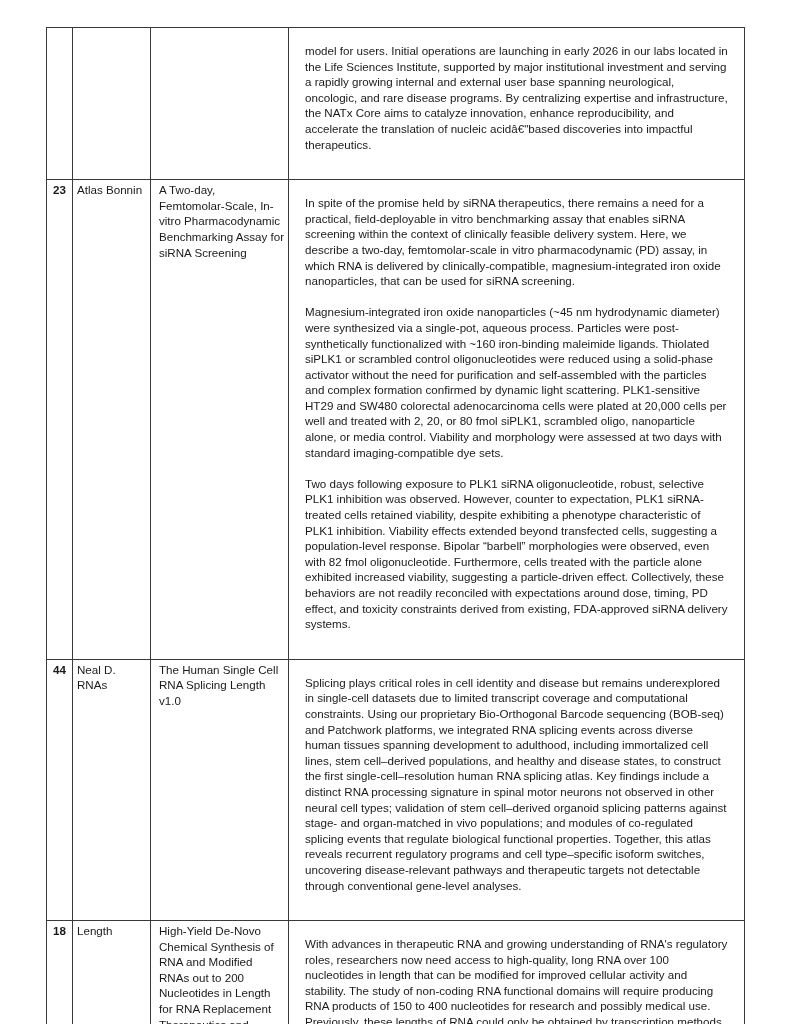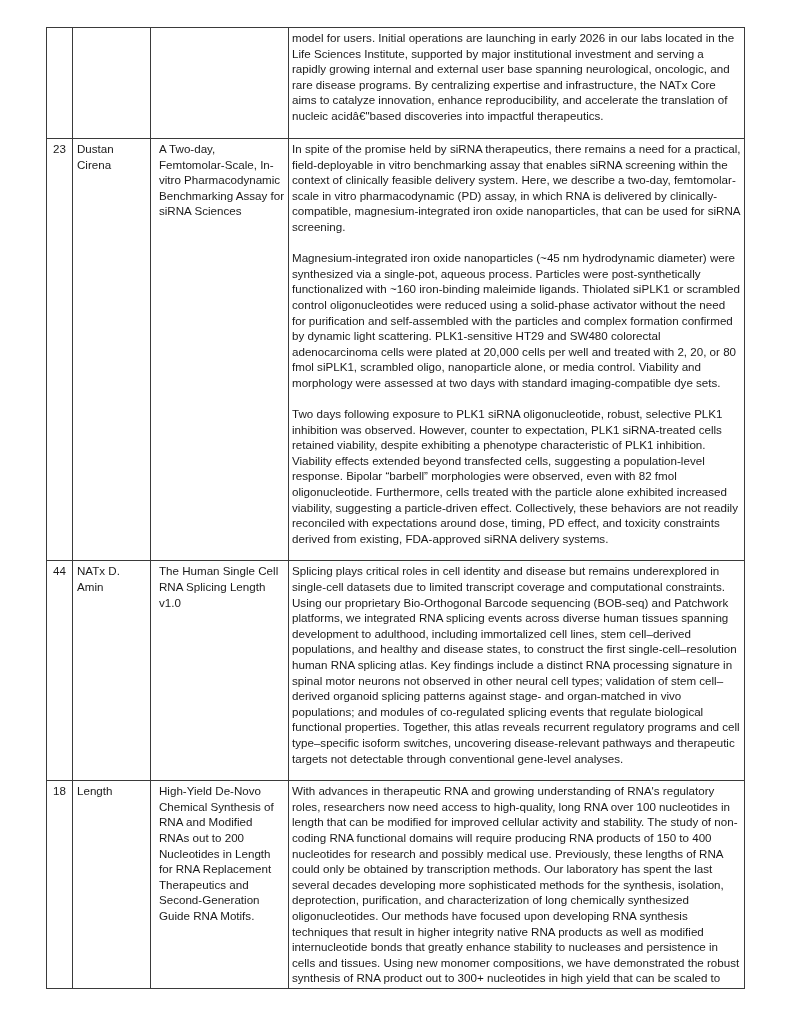--- a/index.html
+++ b/index.html
@@ -24,25 +24,25 @@
       table-layout: fixed;
       font-size: 11.6px;
       line-height: 15.6px;
     }
     table.abstracts td {
       border: 1px solid #3a3a3a;
       vertical-align: top;
       padding: 2px 4px 14px 4px;
       word-wrap: break-word;
     }
-    table.abstracts td.num { width: 21px; text-align: center; padding-left: 2px; padding-right: 2px; }
+    table.abstracts td.num { width: 21px; text-align: center; padding-left: 2px; padding-right: 2px; font-weight: bold; }
     table.abstracts td.author { width: 69px; }
     table.abstracts td.title { width: 125px; padding-left: 8px; padding-right: 4px; }
     table.abstracts td.abstract { padding-left: 3px; padding-right: 3px; }
-    .para { margin: 0; }
+    .para { margin: 13px; }
     .para + .para { margin-top: 15.6px; }
     tr.row-cont td { height: 94px; }
     tr.row-23 td { height: 403px; }
     tr.row-24 td { height: 200px; }
     tr.row-25 td { height: 193px; padding-bottom: 2px; }
   </style>
 </head>
 <body>
 
 <table class="abstracts">
@@ -50,31 +50,31 @@
     <tr class="row-cont">
       <td class="num"></td>
       <td class="author"></td>
       <td class="title"></td>
       <td class="abstract">
         <p class="para">model for users. Initial operations are launching in early 2026 in our labs located in the Life Sciences Institute, supported by major institutional investment and serving a rapidly growing internal and external user base spanning neurological, oncologic, and rare disease programs. By centralizing expertise and infrastructure, the NATx Core aims to catalyze innovation, enhance reproducibility, and accelerate the translation of nucleic acidâ€"based discoveries into impactful therapeutics.</p>
       </td>
     </tr>
     <tr class="row-23">
       <td class="num">23</td>
-      <td class="author">Dustan Cirena</td>
-      <td class="title">A Two-day, Femtomolar-Scale, In-vitro Pharmacodynamic Benchmarking Assay for siRNA Sciences</td>
+      <td class="author">Atlas Bonnin</td>
+      <td class="title">A Two-day, Femtomolar-Scale, In-vitro Pharmacodynamic Benchmarking Assay for siRNA Screening</td>
       <td class="abstract">
         <p class="para">In spite of the promise held by siRNA therapeutics, there remains a need for a practical, field-deployable in vitro benchmarking assay that enables siRNA screening within the context of clinically feasible delivery system. Here, we describe a two-day, femtomolar-scale in vitro pharmacodynamic (PD) assay, in which RNA is delivered by clinically-compatible, magnesium-integrated iron oxide nanoparticles, that can be used for siRNA screening.</p>
         <p class="para">Magnesium-integrated iron oxide nanoparticles (~45 nm hydrodynamic diameter) were synthesized via a single-pot, aqueous process. Particles were post-synthetically functionalized with ~160 iron-binding maleimide ligands. Thiolated siPLK1 or scrambled control oligonucleotides were reduced using a solid-phase activator without the need for purification and self-assembled with the particles and complex formation confirmed by dynamic light scattering. PLK1-sensitive HT29 and SW480 colorectal adenocarcinoma cells were plated at 20,000 cells per well and treated with 2, 20, or 80 fmol siPLK1, scrambled oligo, nanoparticle alone, or media control. Viability and morphology were assessed at two days with standard imaging-compatible dye sets.</p>
         <p class="para">Two days following exposure to PLK1 siRNA oligonucleotide, robust, selective PLK1 inhibition was observed. However, counter to expectation, PLK1 siRNA-treated cells retained viability, despite exhibiting a phenotype characteristic of PLK1 inhibition. Viability effects extended beyond transfected cells, suggesting a population-level response. Bipolar “barbell” morphologies were observed, even with 82 fmol oligonucleotide. Furthermore, cells treated with the particle alone exhibited increased viability, suggesting a particle-driven effect. Collectively, these behaviors are not readily reconciled with expectations around dose, timing, PD effect, and toxicity constraints derived from existing, FDA-approved siRNA delivery systems.</p>
       </td>
     </tr>
     <tr class="row-24">
       <td class="num">44</td>
-      <td class="author">NATx D. Amin</td>
+      <td class="author">Neal D. RNAs</td>
       <td class="title">The Human Single Cell RNA Splicing Length v1.0</td>
       <td class="abstract">
         <p class="para">Splicing plays critical roles in cell identity and disease but remains underexplored in single-cell datasets due to limited transcript coverage and computational constraints. Using our proprietary Bio-Orthogonal Barcode sequencing (BOB-seq) and Patchwork platforms, we integrated RNA splicing events across diverse human tissues spanning development to adulthood, including immortalized cell lines, stem cell–derived populations, and healthy and disease states, to construct the first single-cell–resolution human RNA splicing atlas. Key findings include a distinct RNA processing signature in spinal motor neurons not observed in other neural cell types; validation of stem cell–derived organoid splicing patterns against stage- and organ-matched in vivo populations; and modules of co-regulated splicing events that regulate biological functional properties. Together, this atlas reveals recurrent regulatory programs and cell type–specific isoform switches, uncovering disease-relevant pathways and therapeutic targets not detectable through conventional gene-level analyses.</p>
       </td>
     </tr>
     <tr class="row-25">
       <td class="num">18</td>
       <td class="author">Length</td>
       <td class="title">High-Yield De-Novo Chemical Synthesis of RNA and Modified RNAs out to 200 Nucleotides in Length for RNA Replacement Therapeutics and Second-Generation Guide RNA Motifs.</td>
       <td class="abstract">

